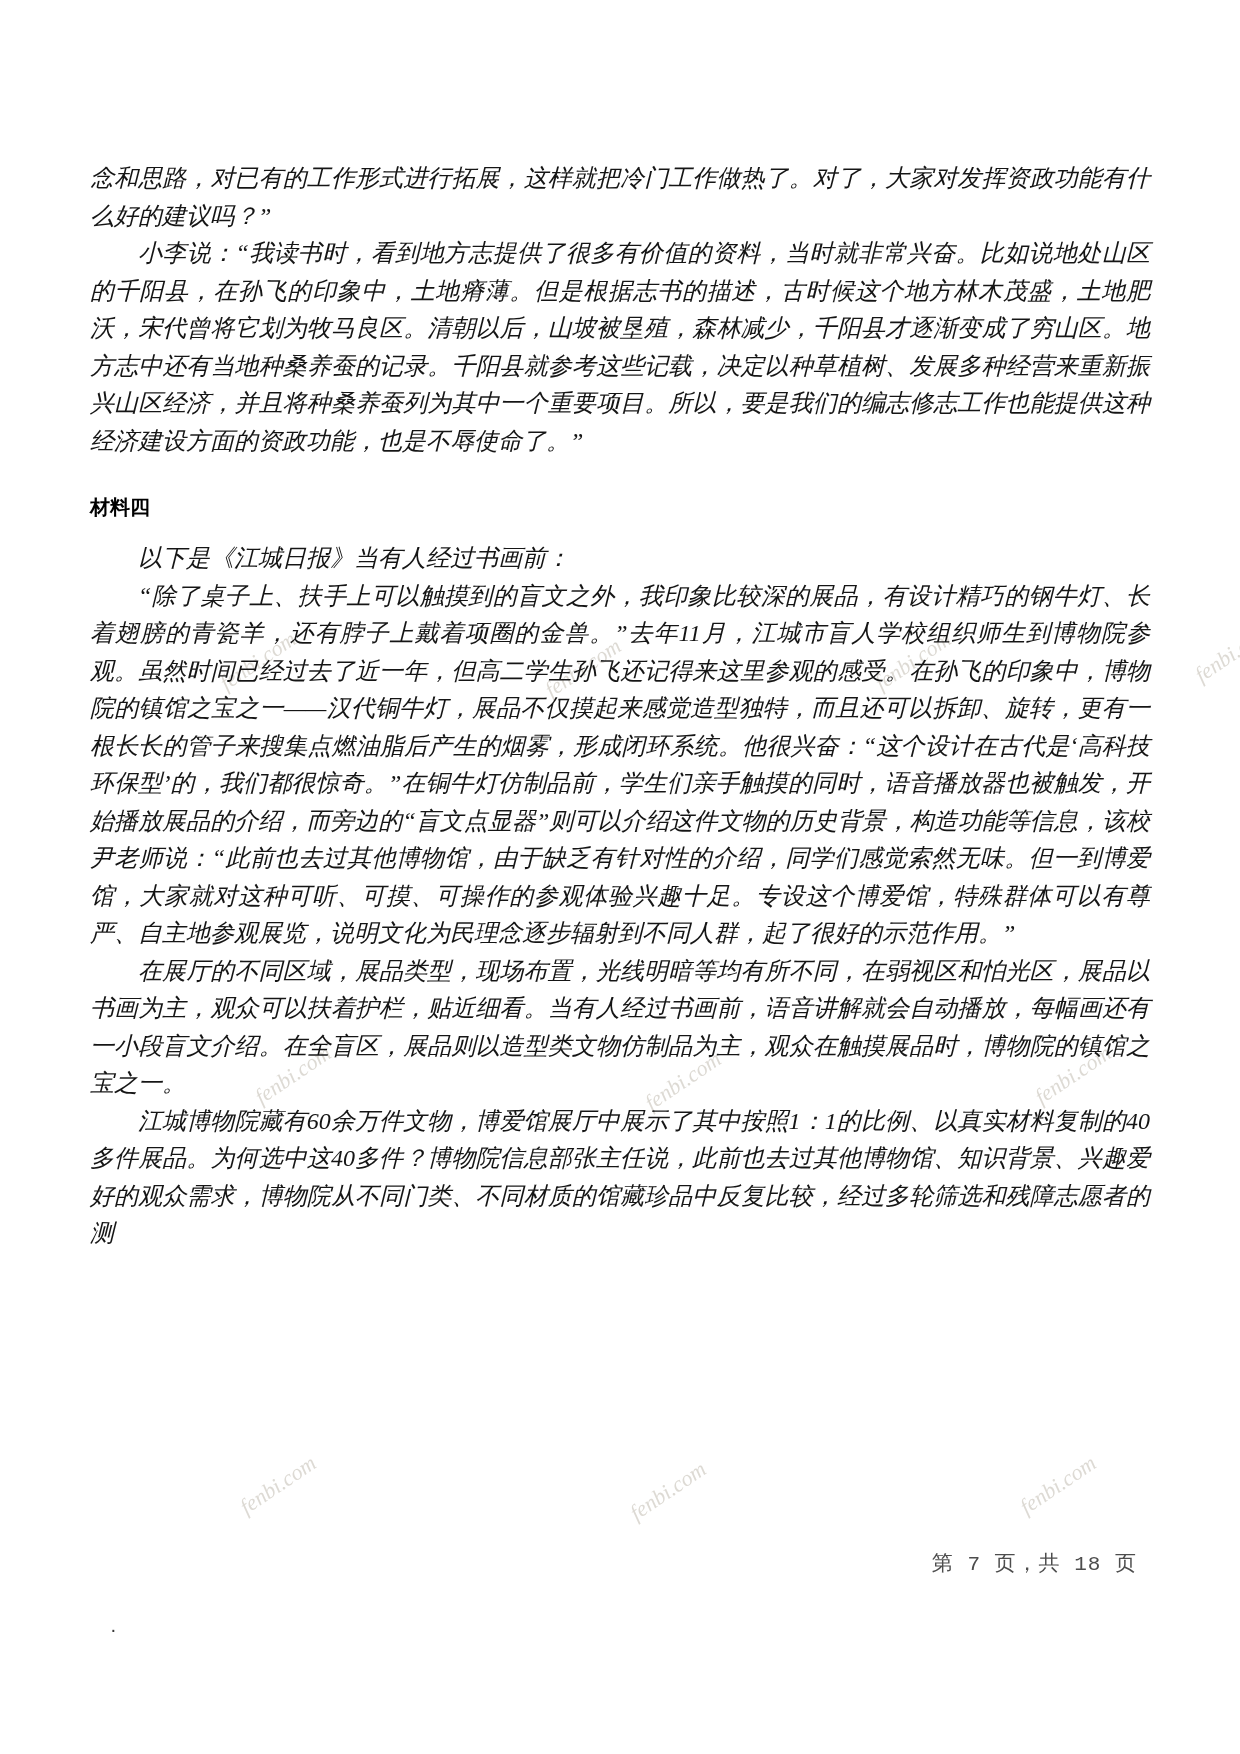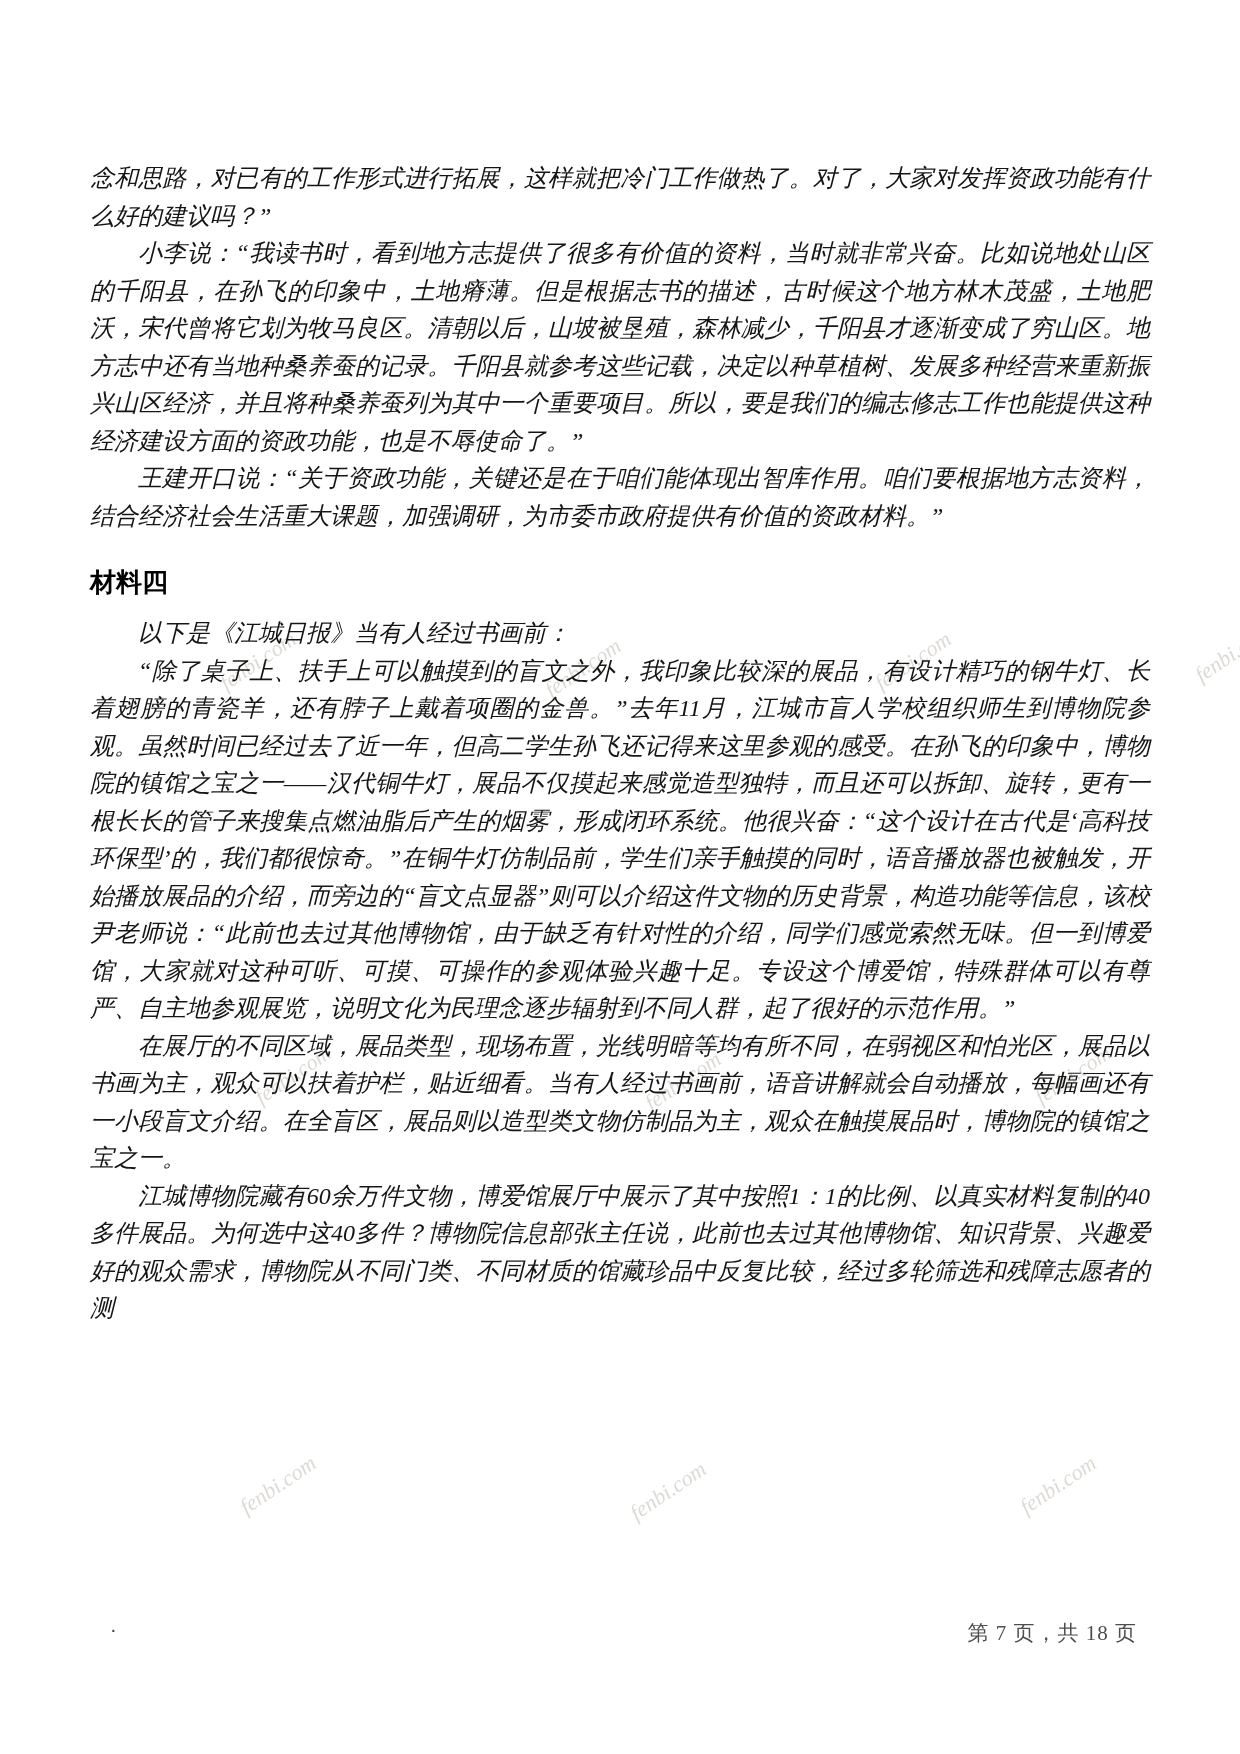--- a/index.html
+++ b/index.html
@@ -22,21 +22,21 @@
     margin:0;
     text-indent:2em;
     word-break:break-all;
     font-style:italic;
   }
   .content p.continuation{text-indent:0;}
   .section-heading{
     margin:30px 0 16px 0;
     font-family:"Liberation Sans","DejaVu Sans",sans-serif;
     font-weight:700;
-    font-size:26px;
+    font-size:20px;
     line-height:34px;
     color:#000;
     text-align:left;
   }
   .watermark{
     position:absolute;
     font-family:"Liberation Serif","DejaVu Serif",serif;
     font-style:italic;
     font-size:22px;
     color:rgba(193,187,176,0.55);
@@ -46,25 +46,25 @@
   }
   .footer-dot{
     position:absolute;
     left:110px;top:1618px;
     font-size:20px;
     color:#3a3a3a;
     font-family:"Liberation Sans","DejaVu Sans",sans-serif;
   }
   .page-label{
     position:absolute;
-    right:103px;top:1620px;
+    right:103px;top:1552px;
     font-size:21px;
     line-height:26px;
     color:#4d4d4d;
-    font-family:Liberation Serif, serif;
+    font-family:Liberation Mono, monospace;
     letter-spacing:1px;
   }
 </style>
 </head>
 <body>
 
 <div class="page">
 
   <span class="watermark" style="left:215px;top:648px;">fenbi.com</span>
   <span class="watermark" style="left:540px;top:655px;">fenbi.com</span>
@@ -73,21 +73,20 @@
   <span class="watermark" style="left:250px;top:1062px;">fenbi.com</span>
   <span class="watermark" style="left:640px;top:1068px;">fenbi.com</span>
   <span class="watermark" style="left:1030px;top:1062px;">fenbi.com</span>
   <span class="watermark" style="left:235px;top:1472px;">fenbi.com</span>
   <span class="watermark" style="left:625px;top:1478px;">fenbi.com</span>
   <span class="watermark" style="left:1015px;top:1472px;">fenbi.com</span>
 
   <div class="content">
     <p class="continuation">念和思路，对已有的工作形式进行拓展，这样就把冷门工作做热了。对了，大家对发挥资政功能有什么好的建议吗？”</p>
     <p>小李说：“我读书时，看到地方志提供了很多有价值的资料，当时就非常兴奋。比如说地处山区的千阳县，在孙飞的印象中，土地瘠薄。但是根据志书的描述，古时候这个地方林木茂盛，土地肥沃，宋代曾将它划为牧马良区。清朝以后，山坡被垦殖，森林减少，千阳县才逐渐变成了穷山区。地方志中还有当地种桑养蚕的记录。千阳县就参考这些记载，决定以种草植树、发展多种经营来重新振兴山区经济，并且将种桑养蚕列为其中一个重要项目。所以，要是我们的编志修志工作也能提供这种经济建设方面的资政功能，也是不辱使命了。”</p>
-    <p>王建开口说：“关于资政功能，关键还是在于咱们能体现出智库作用。咱们要根据地方志资料，结合经济社会生活重大课题，加强调研，为市委市政府提供有价值的资政材料。”</p>
 
     <h2 class="section-heading">材料四</h2>
 
     <p>以下是《江城日报》当有人经过书画前：</p>
     <p>“除了桌子上、扶手上可以触摸到的盲文之外，我印象比较深的展品，有设计精巧的钢牛灯、长着翅膀的青瓷羊，还有脖子上戴着项圈的金兽。”去年11月，江城市盲人学校组织师生到博物院参观。虽然时间已经过去了近一年，但高二学生孙飞还记得来这里参观的感受。在孙飞的印象中，博物院的镇馆之宝之一——汉代铜牛灯，展品不仅摸起来感觉造型独特，而且还可以拆卸、旋转，更有一根长长的管子来搜集点燃油脂后产生的烟雾，形成闭环系统。他很兴奋：“这个设计在古代是‘高科技环保型’的，我们都很惊奇。”在铜牛灯仿制品前，学生们亲手触摸的同时，语音播放器也被触发，开始播放展品的介绍，而旁边的“盲文点显器”则可以介绍这件文物的历史背景，构造功能等信息，该校尹老师说：“此前也去过其他博物馆，由于缺乏有针对性的介绍，同学们感觉索然无味。但一到博爱馆，大家就对这种可听、可摸、可操作的参观体验兴趣十足。专设这个博爱馆，特殊群体可以有尊严、自主地参观展览，说明文化为民理念逐步辐射到不同人群，起了很好的示范作用。”</p>
     <p>在展厅的不同区域，展品类型，现场布置，光线明暗等均有所不同，在弱视区和怕光区，展品以书画为主，观众可以扶着护栏，贴近细看。当有人经过书画前，语音讲解就会自动播放，每幅画还有一小段盲文介绍。在全盲区，展品则以造型类文物仿制品为主，观众在触摸展品时，博物院的镇馆之宝之一。</p>
     <p>江城博物院藏有60余万件文物，博爱馆展厅中展示了其中按照1：1的比例、以真实材料复制的40多件展品。为何选中这40多件？博物院信息部张主任说，此前也去过其他博物馆、知识背景、兴趣爱好的观众需求，博物院从不同门类、不同材质的馆藏珍品中反复比较，经过多轮筛选和残障志愿者的测</p>
   </div>
 
   <span class="footer-dot">·</span>

